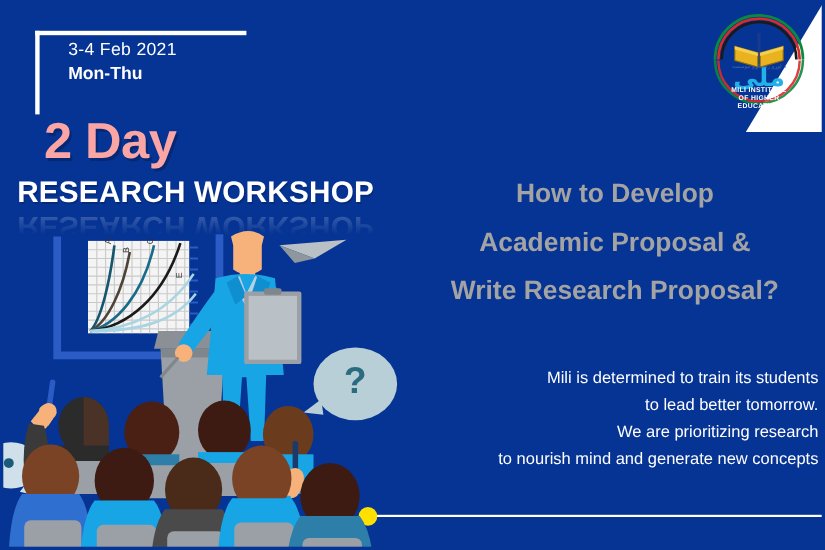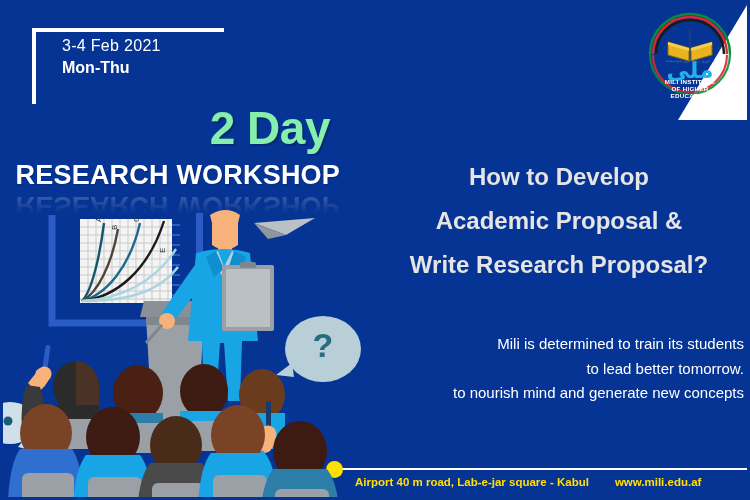--- a/index.html
+++ b/index.html
@@ -40,22 +40,22 @@
   .date-block{
     position:absolute;left:62px;top:36px;
     width:210px;text-align:left;color:#ffffff;
   }
   .date-line{font-size:16px;letter-spacing:.3px;line-height:20px;}
   .day-line{font-size:16px;font-weight:bold;line-height:21px;margin-top:1px;}
 
   
   .twoday{
     position:absolute;left:40px;top:103px;
-    width:290px;text-align:right;
-    font-size:46px;font-weight:bold;color:#86efac;
+    width:290px;text-align:left;
+    font-size:46px;font-weight:bold;color:#fca5a5;
     letter-spacing:-.5px;line-height:50px;
     text-shadow:2px 2px 0 rgba(0,0,0,.22);
   }
 
   
   .rw-wrap{position:absolute;left:10px;top:160px;width:330px;text-align:right;}
   .rw{
     font-size:27px;font-weight:bold;color:#ffffff;
     letter-spacing:.2px;line-height:30px;
     text-shadow:1px 1px 0 rgba(0,0,0,.18);
@@ -65,21 +65,21 @@
     color:rgba(255,255,255,.30);
     transform:scaleY(-1);
     -webkit-mask-image:linear-gradient(to top,rgba(0,0,0,.85),rgba(0,0,0,0) 75%);
     mask-image:linear-gradient(to top,rgba(0,0,0,.85),rgba(0,0,0,0) 75%);
     margin-top:1px;
   }
 
   
   .headline{
     position:absolute;left:378px;top:155px;width:362px;
-    text-align:center;color:#e5e5e5;
+    text-align:center;color:#a3a3a3;
     font-size:24px;font-weight:bold;line-height:44px;
   }
   .headline div{white-space:nowrap;}
 
   
   .body-text{
     position:absolute;left:372px;top:332px;width:372px;
     text-align:right;color:#ffffff;
     font-size:15px;line-height:24.5px;
   }
@@ -127,28 +127,26 @@
 
   <div class="headline">
     <div>How to Develop</div>
     <div>Academic Proposal &amp;</div>
     <div>Write Research Proposal?</div>
   </div>
 
   <div class="body-text">
     <div>Mili is determined to train its students</div>
     <div>to lead better tomorrow.</div>
+    <div>We are prioritizing research</div>
     <div>to nourish mind and generate new concepts</div>
   </div>
 
   <div class="footer-rule"></div>
   <div class="footer-dot"></div>
-  <div class="footer-text">
-    <span class="addr">Airport  40 m road, Lab-e-jar square - Kabul</span><span>www.mili.edu.af</span>
-  </div>
 
   <svg class="logo" viewBox="0 0 96 92">
     <g>
       <path d="M8 46a40 40 0 0 1 80 0" fill="none" stroke="#0B8A3E" stroke-width="2.4"></path>
       <path d="M11 46a37 37 0 0 1 74 0" fill="none" stroke="#D92B2B" stroke-width="2.4"></path>
       <path d="M14 46a34 34 0 0 1 68 0" fill="none" stroke="#1a1a1a" stroke-width="2.4"></path>
       <path d="M8 46a40 40 0 0 0 80 0" fill="none" stroke="#0B8A3E" stroke-width="2.2" opacity=".9"></path>
       <path d="M11 47a37 37 0 0 0 74 0" fill="none" stroke="#D92B2B" stroke-width="2.2" opacity=".9"></path>
     </g>
     <g>

